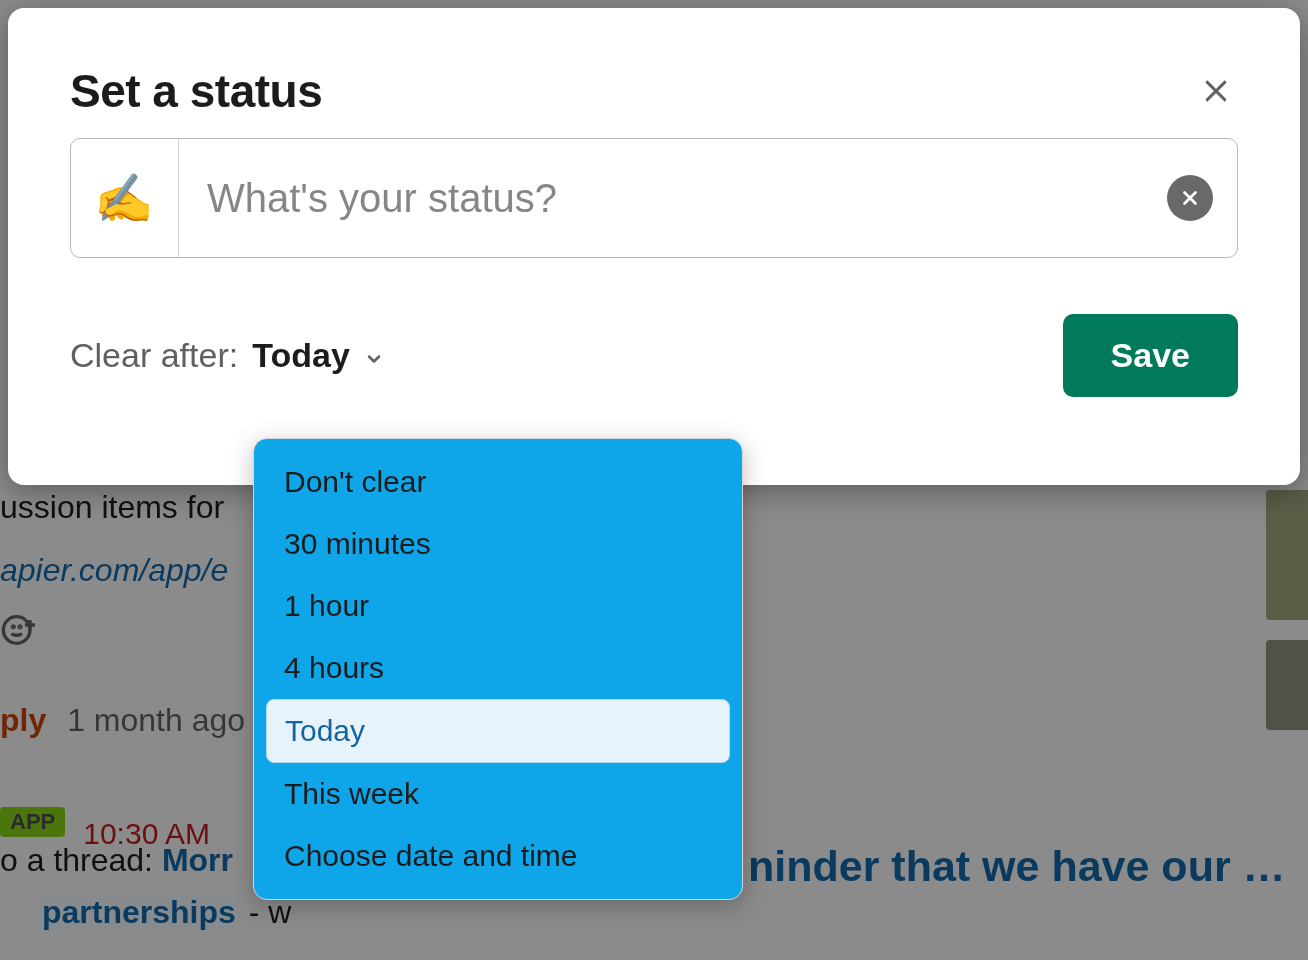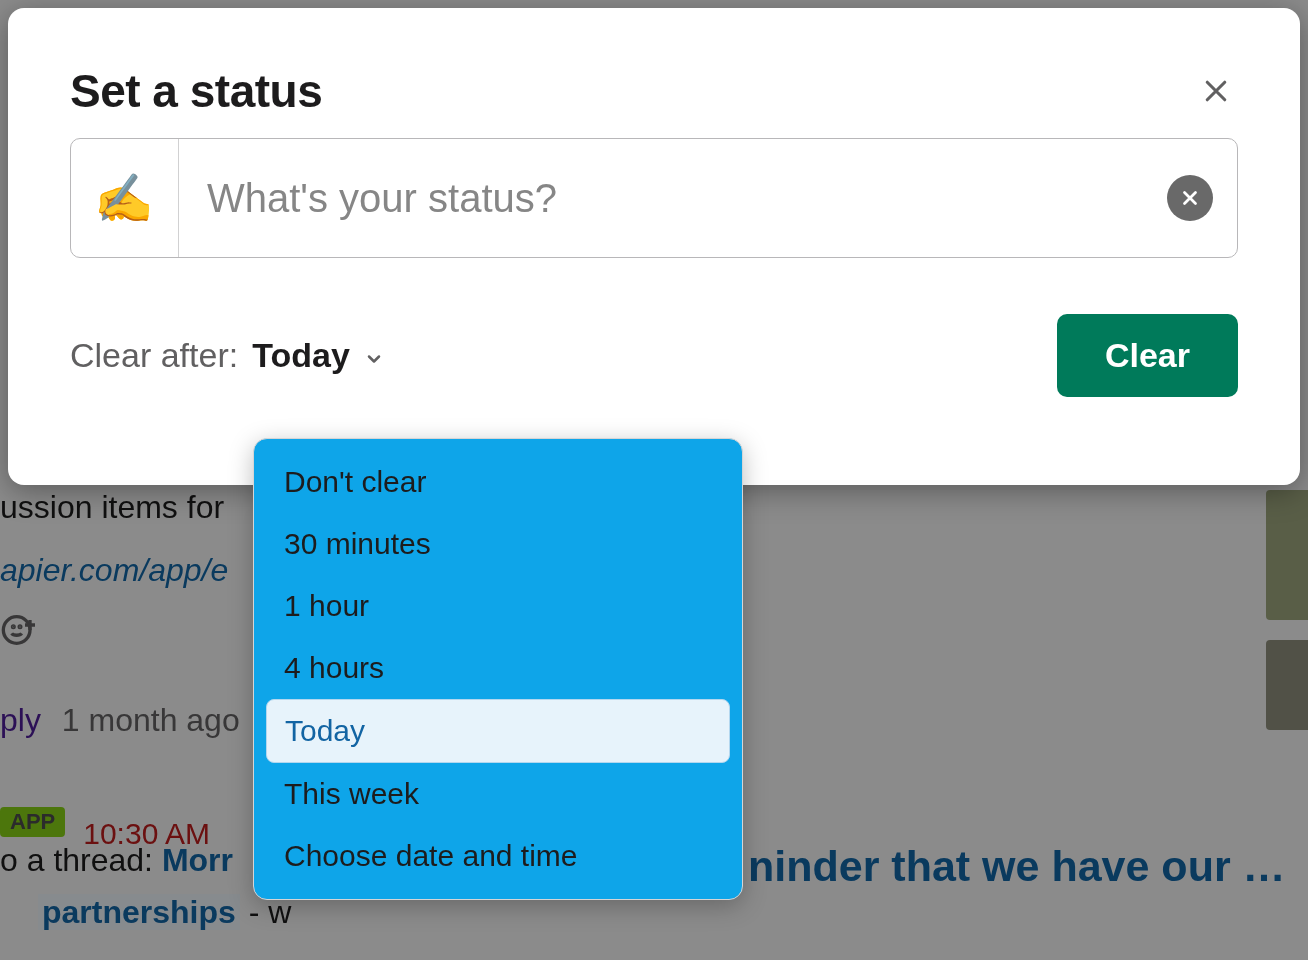--- a/index.html
+++ b/index.html
@@ -223,21 +223,21 @@
       <svg viewBox="0 0 24 24" fill="none" stroke="currentColor" stroke-width="2">
         <circle cx="10" cy="12" r="8"></circle>
           <circle cx="8" cy="10" r="0.5" fill="currentColor"></circle>
           <circle cx="12" cy="10" r="0.5" fill="currentColor"></circle>
           <path d="M7 14c1 1.5 5 1.5 6 0"></path>
           <path d="M18 6v6M15 9h6"></path>
       </svg>
     </div>
 
     <div class="chat" style="top:702px; font-size:32px;">
-      <span style="font-weight:400; color:#4c1d95;">ply</span>
+      <span style="font-weight:700; color:#c2410c;">ply</span>
       <span style="color:#616061; margin-left:12px;">1 month ago</span>
     </div>
 
     <div class="chat" style="top:792px; font-size:30px; display:flex; align-items:center; gap:18px;">
       <span class="app-badge">APP</span>
       <span style="color:#b91c1c;margin-top:25px;">10:30 AM</span>
     </div>
 
     <div class="chat" style="top:842px; font-size:32px;">
       <span>o a thread: </span><span class="link">Morr</span>
@@ -282,21 +282,21 @@
   <div class="footer-row">
     <div class="clear-after-wrap">
       <span class="clear-after-label">Clear after:</span>
       <span class="clear-after-value">Today</span>
       <span class="chevron">
         <svg viewBox="0 0 24 24" fill="none" stroke="currentColor" stroke-width="3" stroke-linecap="round" stroke-linejoin="round">
             <path d="M6 9l6 6 6-6"></path>
           </svg>
       </span>
     </div>
-    <button class="save-btn">Clear</button>
+    <button class="save-btn">Save</button>
   </div>
 </div>
 
 <div class="dropdown">
   <div class="dd-item">Don't clear</div>
   <div class="dd-item">30 minutes</div>
   <div class="dd-item">1 hour</div>
   <div class="dd-item">4 hours</div>
   <div class="dd-item selected">Today</div>
   <div class="dd-item">This week</div>

